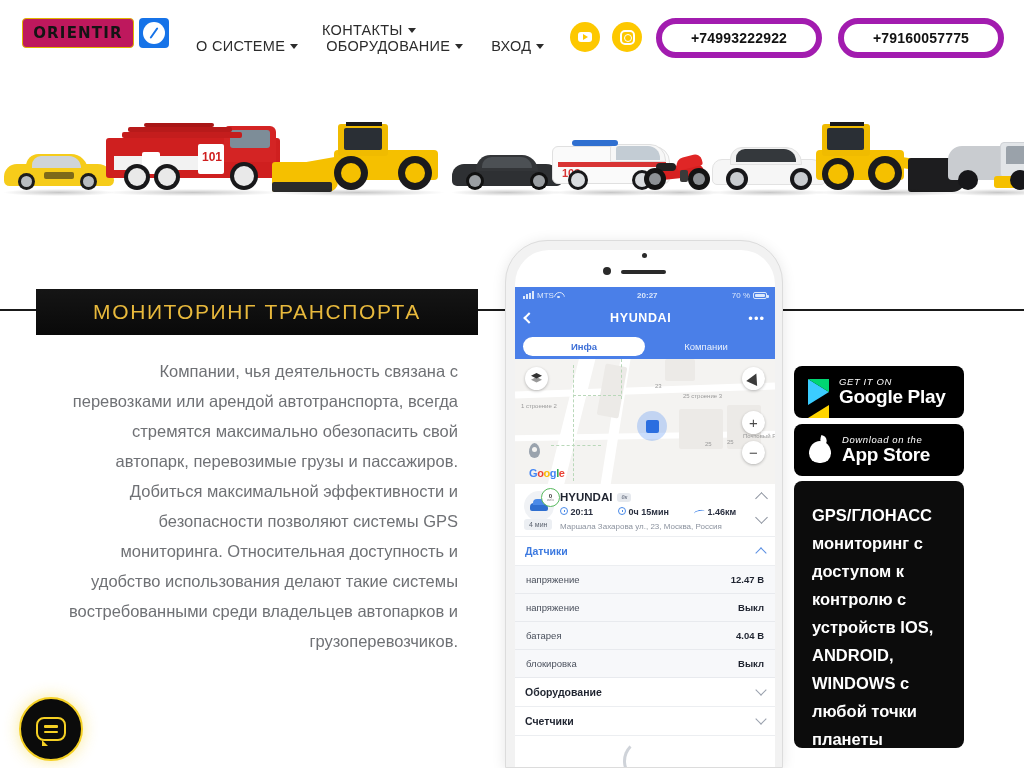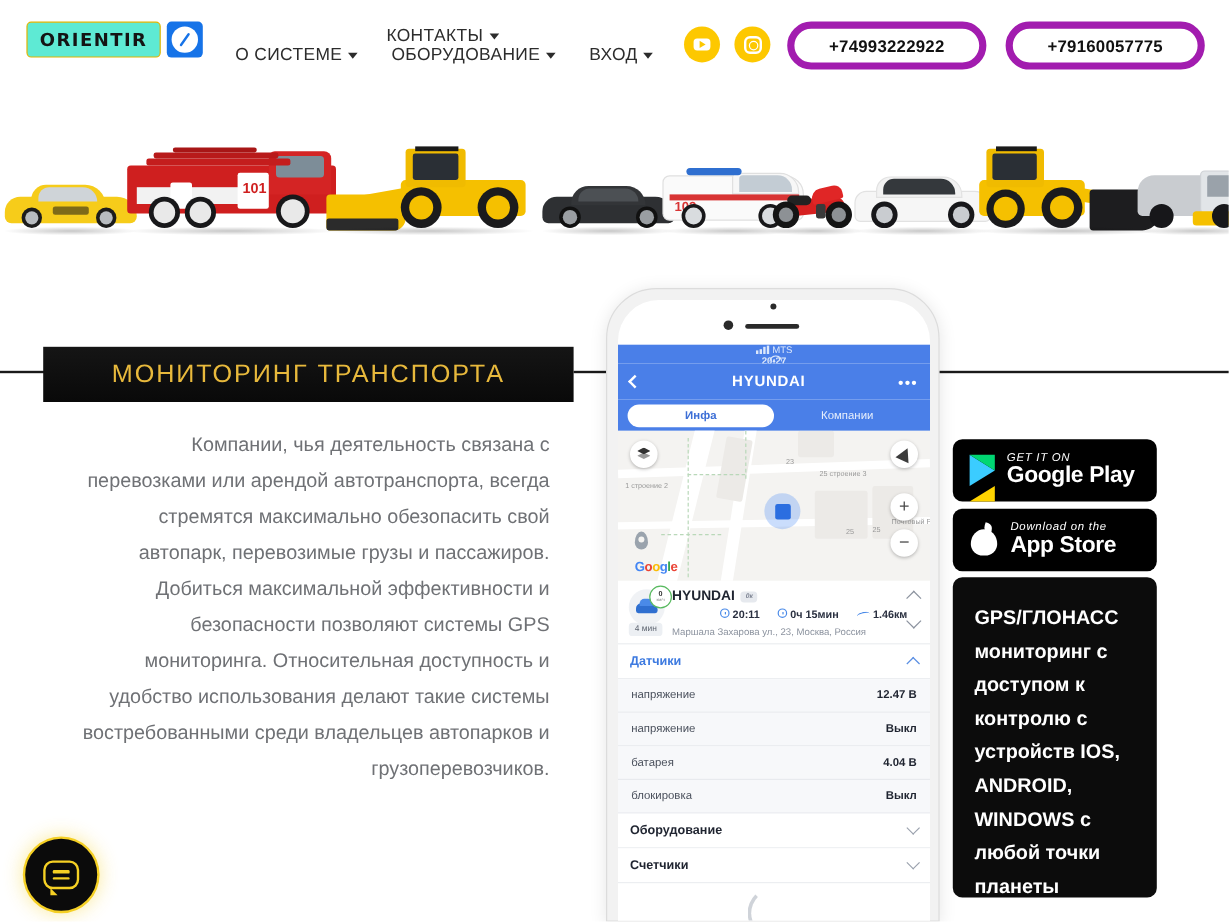--- a/index.html
+++ b/index.html
@@ -8,21 +8,21 @@
     font-family: "Liberation Sans", sans-serif;
     background: #ffffff;
     overflow: hidden;
   }
   #page { position: relative; width: 1024px; height: 768px; background:#fff; }
 
   
   .header { position:absolute; left:0; top:0; width:1024px; height:80px; background:#fff; }
   .logo-wrap { position:absolute; left:22px; top:18px; display:flex; align-items:center; gap:5px; }
   .logo-plate {
-    width:112px; height:30px; background:#5eead4; border-radius:4px;
+    width:112px; height:30px; background:#be185d; border-radius:4px;
     display:flex; align-items:center; justify-content:center;
     border:1px solid #e0b400;
   }
   .logo-text {
     font-family:"DejaVu Sans", sans-serif; font-weight:bold; font-size:15px;
     letter-spacing:1.2px; color:#141414;
   }
   .logo-badge {
     width:30px; height:30px; background:#1673e8; border-radius:4px;
     display:flex; align-items:center; justify-content:center;
@@ -95,21 +95,21 @@
   }
   .phone-inner { position:absolute; left:9px; top:9px; width:260px; height:519px; background:#fff; border-radius:34px 34px 0 0; overflow:hidden; }
   .notch-dot { position:absolute; left:97px; top:26px; width:8px; height:8px; border-radius:50%; background:#2a2a2a; }
   .notch-bar { position:absolute; left:115px; top:29px; width:45px; height:4px; border-radius:2px; background:#2a2a2a; }
   .notch-cam { position:absolute; left:136px; top:12px; width:5px; height:5px; border-radius:50%; background:#2a2a2a; }
 
   .screen { position:absolute; left:9px; top:46px; width:260px; height:482px; background:#fff; overflow:hidden; }
 
   .statusbar {
     height:16px;background:#4a7fe8;color:#dbe7fb;font-size:8px;
-    display:flex;align-items:center;padding:0 8px;flex-direction:column;
+    display:flex;align-items:center;padding:0 8px;
   }
   .sb-left{display:flex;align-items:center;gap:3px;}
   .sig{display:flex;align-items:flex-end;gap:1px;}
   .sig i{display:block;width:2px;background:#dbe7fb;}
   .sig i:nth-child(1){height:3px}.sig i:nth-child(2){height:4.5px}.sig i:nth-child(3){height:6px}.sig i:nth-child(4){height:7.5px}
   .wifi{width:9px;height:7px;position:relative;}
   .wifi::before{content:"";position:absolute;left:0;top:0;width:9px;height:9px;border:1.6px solid #dbe7fb;border-radius:50%;clip-path:polygon(0 0,100% 0,100% 48%,0 48%);}
   .wifi::after{content:"";position:absolute;left:3.3px;top:4px;width:2.4px;height:2.4px;border-radius:50%;background:#dbe7fb;}
   .sb-center{flex:1;text-align:center;font-weight:bold;}
   .sb-right{display:flex;align-items:center;gap:3px;}
@@ -157,21 +157,21 @@
   .ic-top{display:flex;align-items:flex-start;gap:6px;}
   .car-circ{width:30px;height:30px;border-radius:50%;background:#f0f2f5;position:relative;flex:none;}
   .car-glyph{position:absolute;left:6px;top:12px;width:18px;height:8px;background:#2f6fd0;border-radius:4px 5px 2px 2px;}
   .car-glyph::before{content:"";position:absolute;left:3px;top:-4px;width:11px;height:6px;background:#4a8ae8;border-radius:4px 4px 0 0;}
   .spd-badge{position:absolute;left:17px;top:-3px;width:19px;height:19px;border-radius:50%;border:1.4px solid #57b95e;background:#fff;display:flex;flex-direction:column;align-items:center;justify-content:center;line-height:1;}
   .spd-badge b{font-size:6px;color:#333;}
   .spd-badge span{font-size:3.6px;color:#8a8a8a;}
   .ic-body{flex:1;min-width:0;}
   .ic-name{font-size:11.5px;font-weight:bold;color:#1f2430;display:flex;align-items:center;gap:5px;}
   .eng-chip{font-size:5.6px;background:#e6e9ee;color:#7a8190;border-radius:3px;padding:1.5px 4px;}
-  .ic-stats{display:flex;align-items:flex-end;gap:15px;margin-top:4px;font-size:9px;color:#2a3040;font-weight:bold;margin-left:40px;}
+  .ic-stats{display:flex;align-items:flex-end;gap:25px;margin-top:4px;font-size:9px;color:#2a3040;font-weight:bold;}
   .clk{width:8px;height:8px;border:1.3px solid #4a8ae8;border-radius:50%;position:relative;display:inline-block;}
   .clk::after{content:"";position:absolute;left:2.6px;top:1.6px;width:1.1px;height:2.6px;background:#4a8ae8;}
   .trk{width:11px;height:8px;display:inline-block;position:relative;}
   .trk::after{content:"";position:absolute;left:0;top:3px;width:11px;height:4px;border-top:1.4px solid #4a8ae8;border-radius:50%;transform:rotate(-12deg);}
   .ic-addr{font-size:8px;color:#8b929e;margin-top:5px;white-space:nowrap;overflow:hidden;}
   .time-chip{position:absolute;left:9px;bottom:6px;font-size:7px;color:#5d6470;background:#eceff3;border-radius:3px;padding:2px 5px;}
   .chev-sm{position:absolute;right:9px;width:9px;height:9px;border-right:1.6px solid #8b929e;border-bottom:1.6px solid #8b929e;}
   .chev-up{top:10px;transform:rotate(-135deg);}
   .chev-dn{bottom:14px;transform:rotate(45deg);}
 

